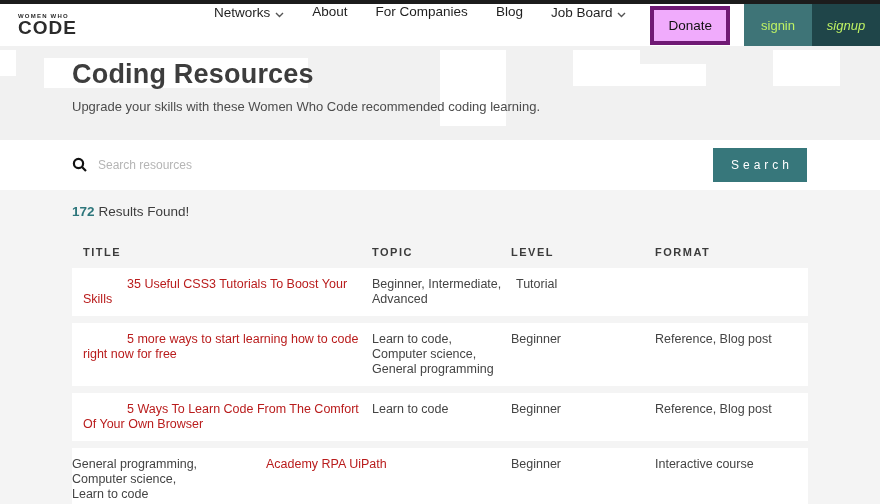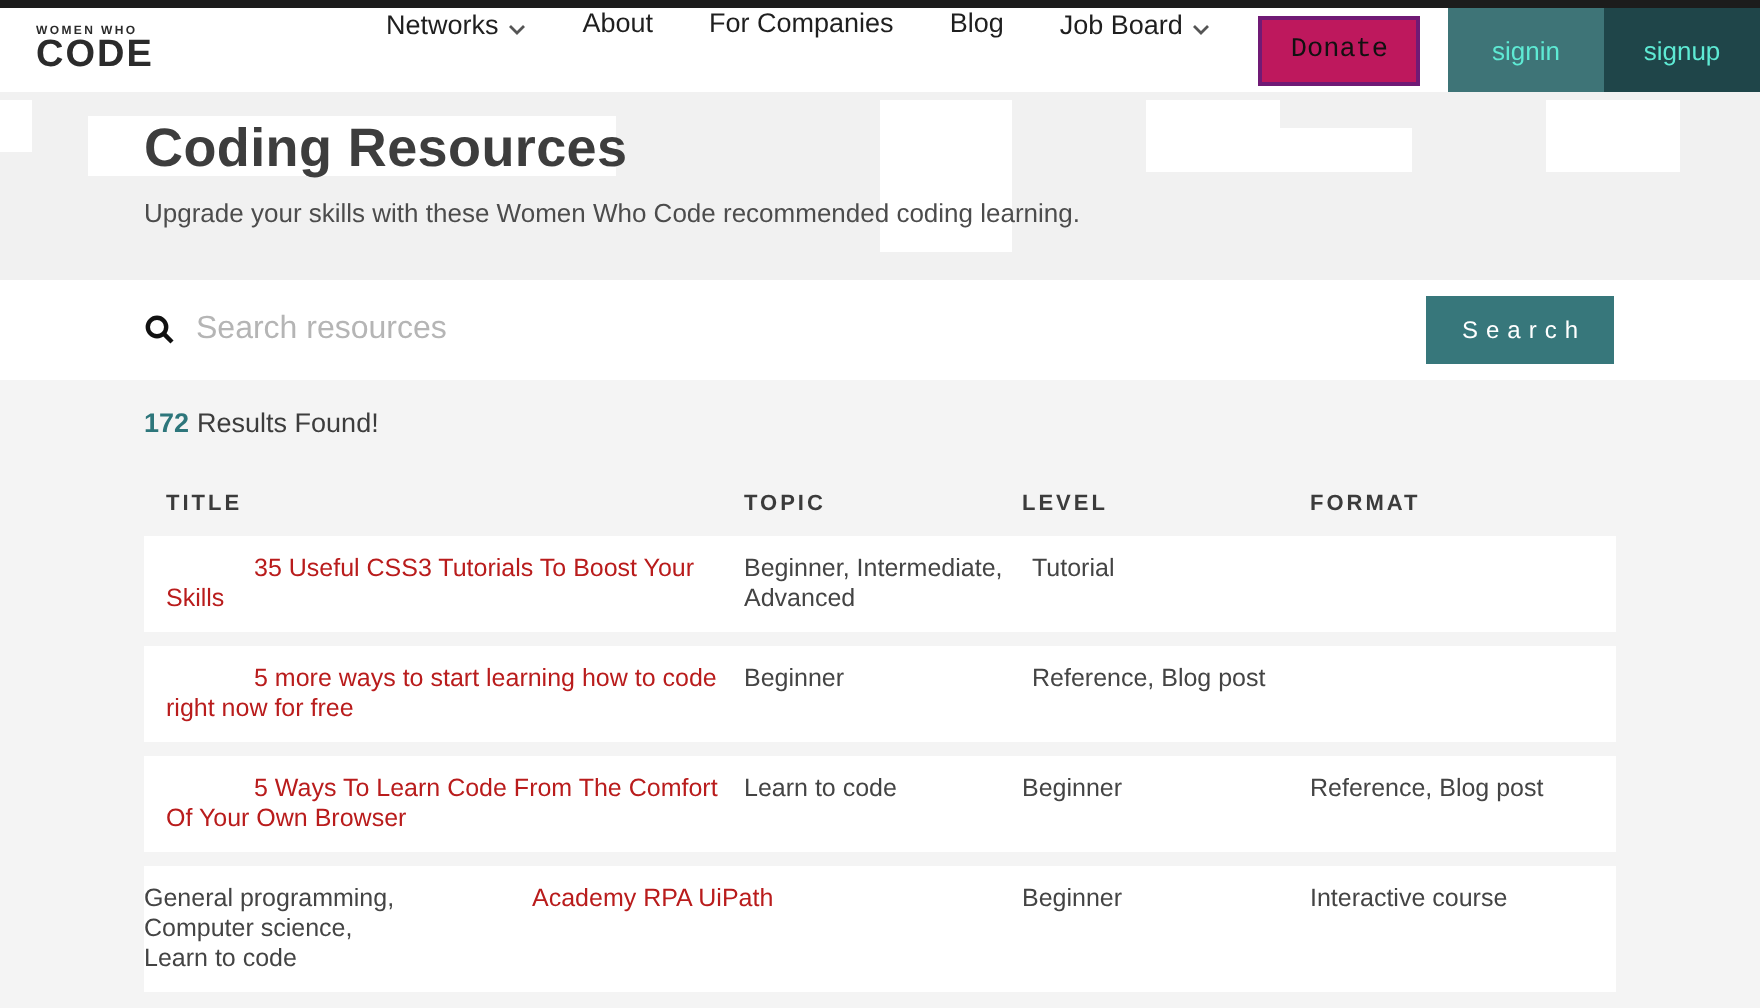--- a/index.html
+++ b/index.html
@@ -13,45 +13,45 @@
   .navbar { height:42px; background:#ffffff; display:flex; align-items:stretch; }
   .logo { margin-left:18px; display:flex; flex-direction:column; justify-content:center;
     cursor:pointer; color:#2b2b2b; }
   .logo .logo-top { font-size:6px; font-weight:bold; letter-spacing:1.2px; }
   .logo .logo-main { font-size:19px; font-weight:800; letter-spacing:1px; line-height:0.95; }
   .nav-items { margin-left:auto; display:flex; align-items:flex-start; gap:28px; }
   .nav-item { font-size:13.5px; color:#1f1f1f; cursor:pointer; display:flex;
     align-items:center; gap:5px; white-space:nowrap; }
   .chev { display:inline-block; margin-top:2px; }
   .donate-btn { margin-left:24px; margin-right:14px; align-self:center;
-    border:2px solid #701a75; background:#be185d; color:#111; font-size:13.5px;
-    padding:8px 14px; cursor:pointer; font-family:Liberation Mono, monospace; }
-  .auth-btn { width:78px; border:none; color:#5eead4; font-size:13px; cursor:pointer;
+    border:4px solid #701a75; background:#f0abfc; color:#111; font-size:13.5px;
+    padding:8px 14px; cursor:pointer; font-family:Liberation Sans, sans-serif; }
+  .auth-btn { width:68px; border:none; color:#bef264; font-size:13px; cursor:pointer;
     font-family:inherit; }
   .signin { background:#3e7477; }
-  .signup { background:#1f4549; }
+  .signup { background:#1f4549;font-style:italic; }
 
   
   .hero { position:relative; height:94px; background:#f1f1f1; overflow:hidden; }
   .tile { position:absolute; background:#ffffff; }
   .tile-a { left:0;   top:4;  width:16px;  height:26px; top:4px; }
   .tile-b { left:44px; top:12px; width:264px; height:30px; }
   .tile-c { left:440px; top:4px; width:66px; height:76px; }
   .tile-d { left:573px; top:4px; width:67px; height:36px; }
   .tile-e { left:640px; top:18px; width:66px; height:22px; }
   .tile-f { left:773px; top:4px; width:67px; height:36px; }
   .hero-inner { position:relative; padding:13px 72px 0 72px; }
   .page-title { font-size:27px; font-weight:bold; color:#3d3d3d; letter-spacing:0.2px; }
   .page-subtitle { margin-top:9px; font-size:13px; color:#4c4c4c; }
 
   
   .search-band { height:50px; background:#ffffff; display:flex; align-items:center;
     padding:0 73px 0 72px; }
   .search-icon { flex:0 0 auto; margin-right:10px; display:flex; align-items:center; }
-  .search-input { flex:1; border:none; outline:none; font-size:16px; color:#333;
+  .search-input { flex:1; border:none; outline:none; font-size:12px; color:#333;
     font-family:inherit; background:transparent; }
   .search-input::placeholder { color:#b5b5b5; }
   .search-btn { flex:0 0 auto; background:#37777b; color:#fff; border:none;
     font-size:12px; letter-spacing:4px; padding:10px 14px 10px 18px; cursor:pointer;
     font-family:inherit; }
 
   
   .results { background:#f4f4f4; padding:0 72px; }
   .results-count { padding-top:14px; font-size:13.5px; color:#3d3d3d; }
   .results-count .count-num { color:#2d767b; font-weight:bold; margin-right:4px; }
@@ -152,20 +152,21 @@
         <a class="row-title-link">35 Useful CSS3 Tutorials To Boost Your Skills</a>
       </div>
       <div class="cell col-level">Beginner, Intermediate, Advanced</div>
       <div class="cell col-format">Tutorial</div>
     </div>
 
     <div class="row">
       <div class="cell col-title">
         <a class="row-title-link">5 more ways to start learning how to code right now for free</a>
       </div>
+      <div class="cell col-topic">Learn to code, Computer science, General programming</div>
       <div class="cell col-level">Beginner</div>
       <div class="cell col-format">Reference, Blog post</div>
     </div>
 
     <div class="row">
       <div class="cell col-title">
         <a class="row-title-link">5 Ways To Learn Code From The Comfort Of Your Own Browser</a>
       </div>
       <div class="cell col-topic">Learn to code</div>
       <div class="cell col-level">Beginner</div>

